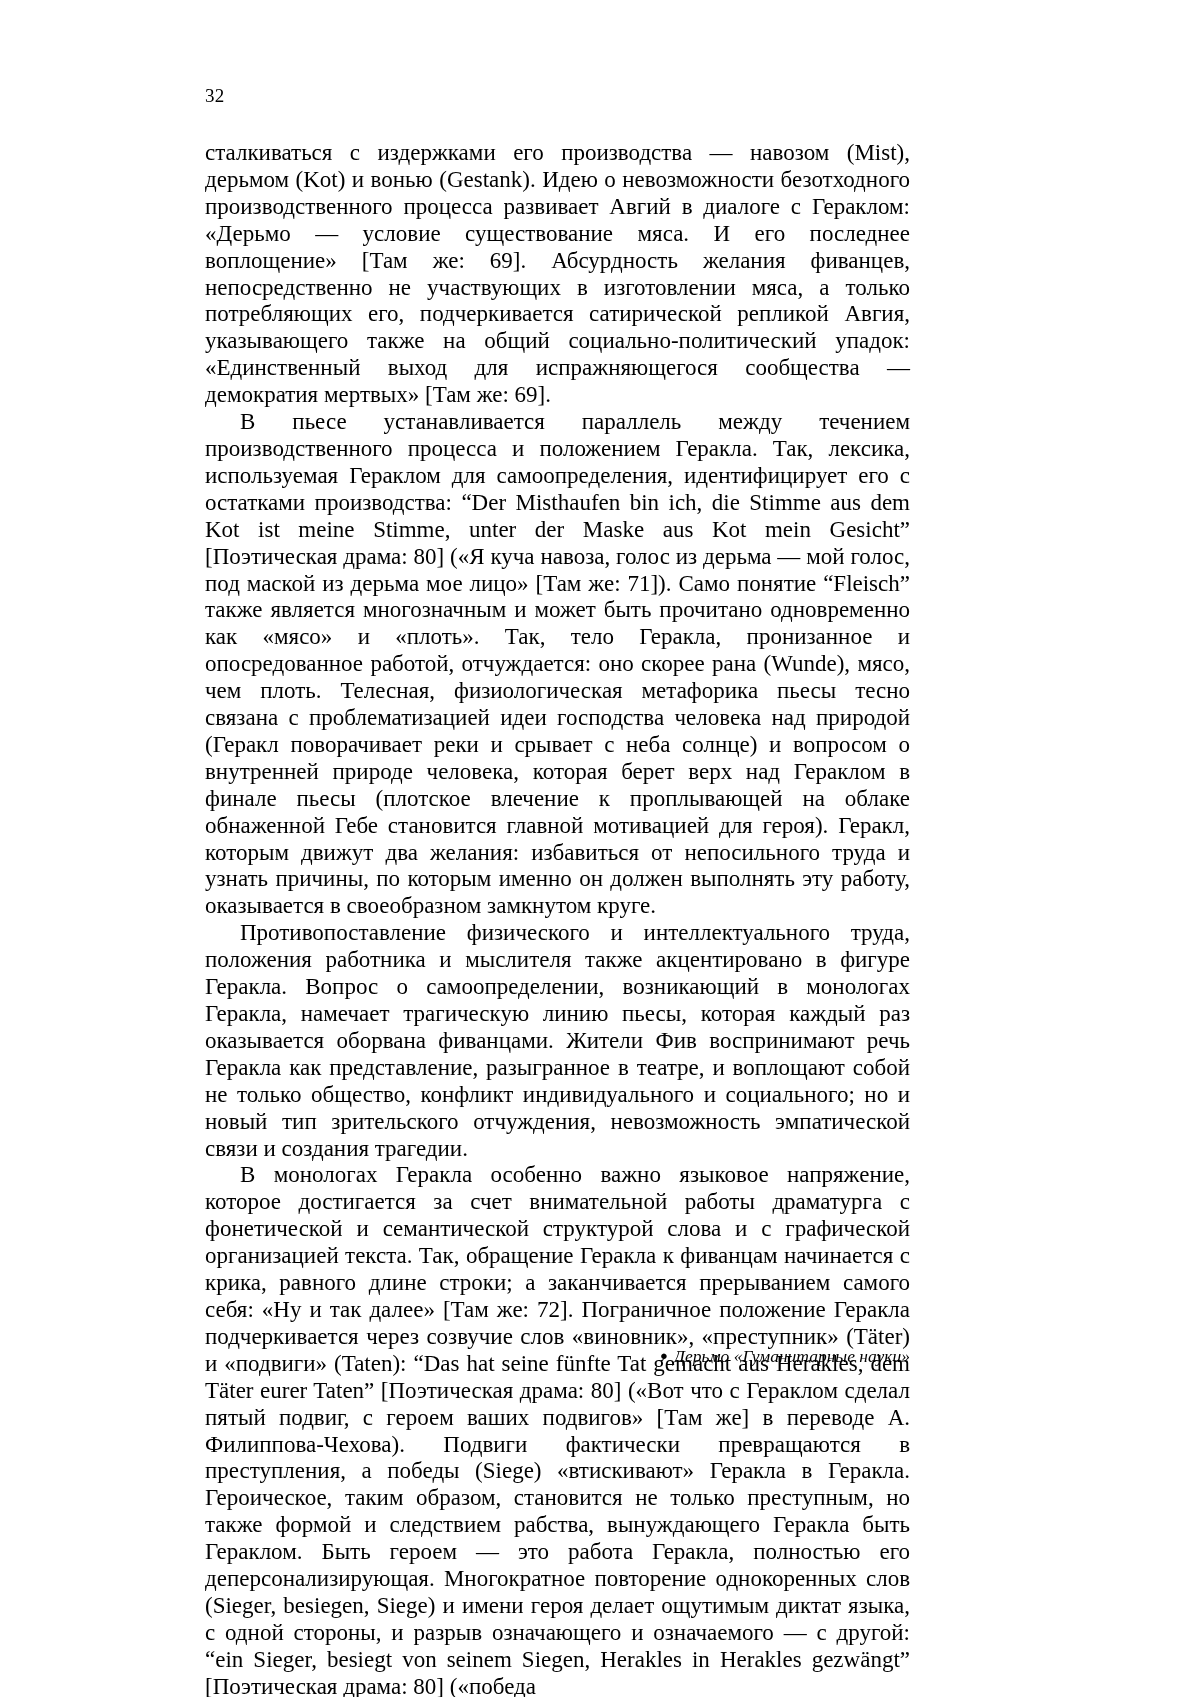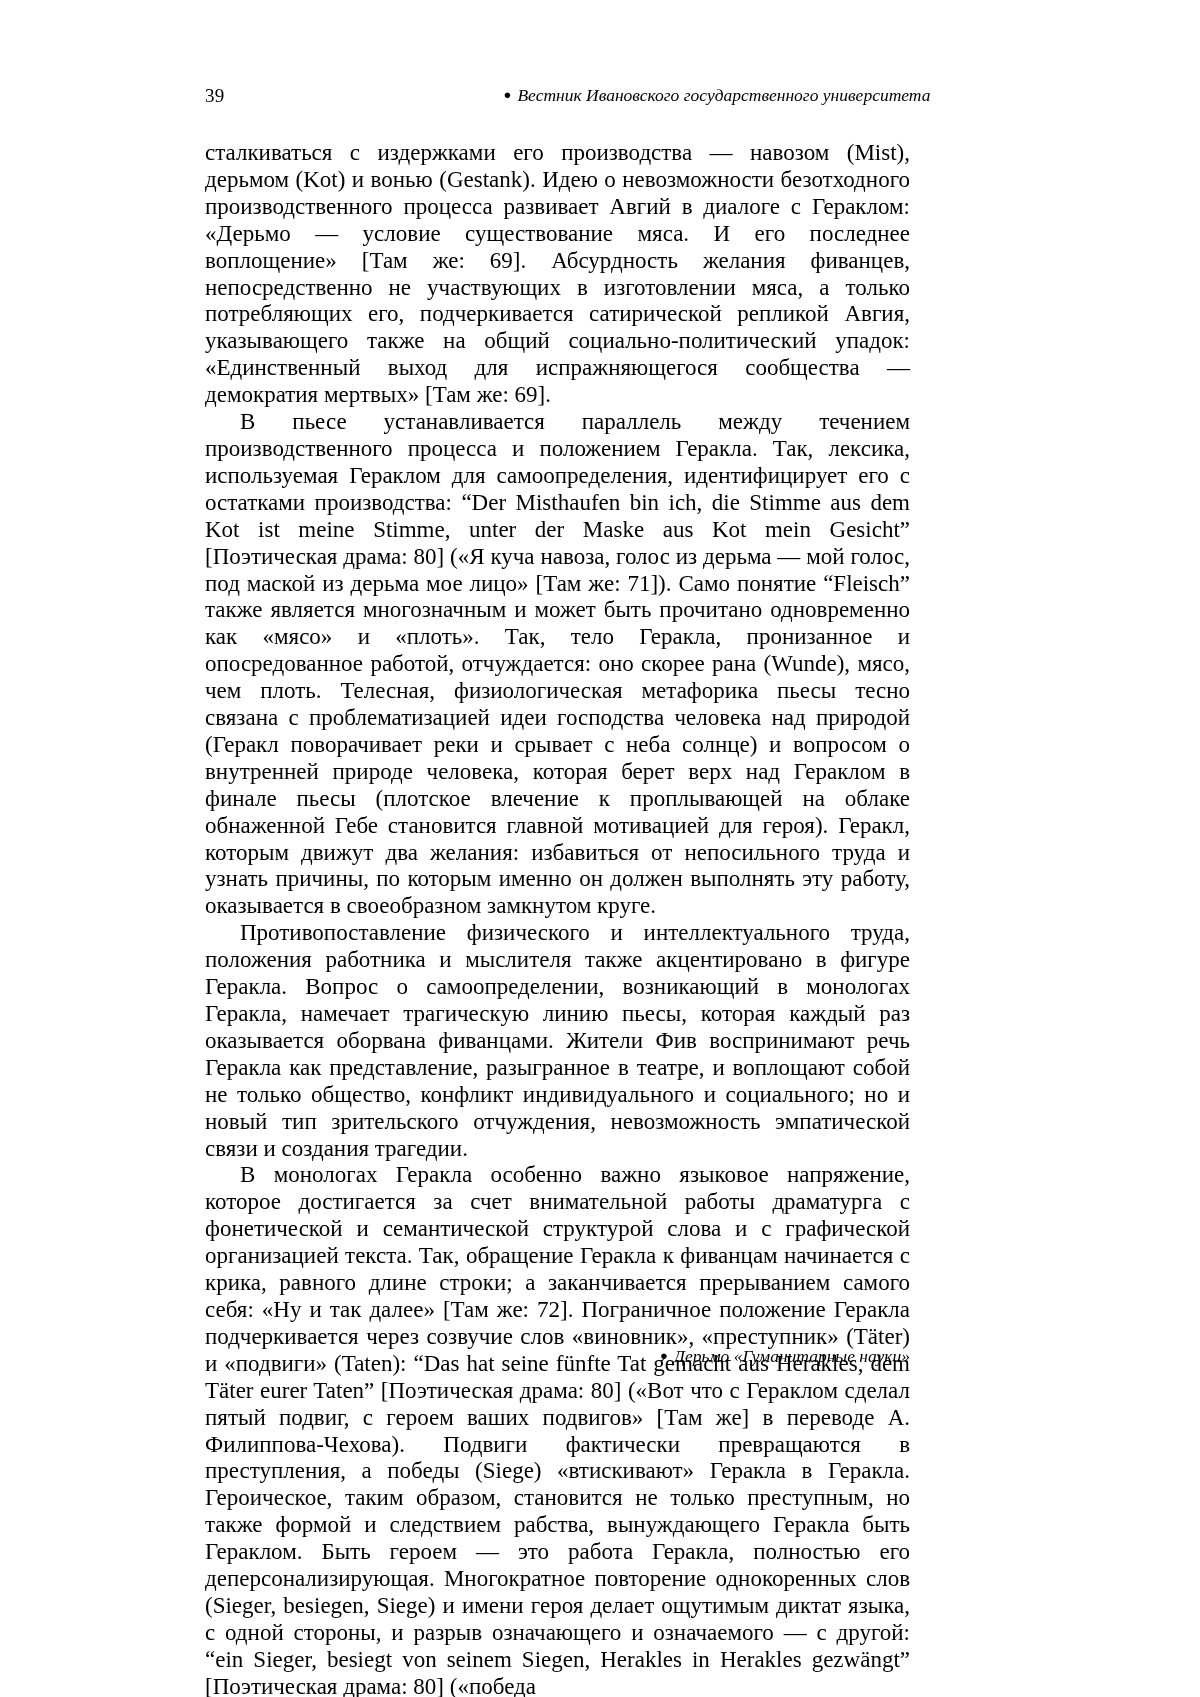--- a/index.html
+++ b/index.html
@@ -87,22 +87,21 @@
     vertical-align: 2px;
     margin-right: 6px;
   }
 </style>
 </head>
 <body>
 
 <div class="page">
 
   <div class="header">
-    <span class="header-page-number">39</span>
-    <span class="header-journal"><span class="header-bullet">●</span><span>Вестник Ивановского государственного университета</span></span>
+    <span class="header-page-number">32</span>
   </div>
 
   <div class="content">
     <p>сталкиваться с издержками его производства — навозом (Mist), дерьмом (Kot) и вонью (Gestank). Идею о невозможности безотходного производственного процесса развивает Авгий в диалоге с Гераклом: «Дерьмо — условие существование мяса. И его последнее воплощение» [Там же: 69]. Абсурдность желания фиванцев, непосредственно не участвующих в изготовлении мяса, а только потребляющих его, подчеркивается сатирической репликой Авгия, указывающего также на общий социально-политический упадок: «Единственный выход для испражняющегося сообщества — демократия мертвых» [Там же: 69].</p>
     <p class="indent">В пьесе устанавливается параллель между течением производственного процесса и положением Геракла. Так, лексика, используемая Гераклом для самоопределения, идентифицирует его с остатками производства: “Der Misthaufen bin ich, die Stimme aus dem Kot ist meine Stimme, unter der Maske aus Kot mein Gesicht” [Поэтическая драма: 80] («Я куча навоза, голос из дерьма — мой голос, под маской из дерьма мое лицо» [Там же: 71]). Само понятие “Fleisch” также является многозначным и может быть прочитано одновременно как «мясо» и «плоть». Так, тело Геракла, пронизанное и опосредованное работой, отчуждается: оно скорее рана (Wunde), мясо, чем плоть. Телесная, физиологическая метафорика пьесы тесно связана с проблематизацией идеи господства человека над природой (Геракл поворачивает реки и срывает с неба солнце) и вопросом о внутренней природе человека, которая берет верх над Гераклом в финале пьесы (плотское влечение к проплывающей на облаке обнаженной Гебе становится главной мотивацией для героя). Геракл, которым движут два желания: избавиться от непосильного труда и узнать причины, по которым именно он должен выполнять эту работу, оказывается в своеобразном замкнутом круге.</p>
     <p class="indent">Противопоставление физического и интеллектуального труда, положения работника и мыслителя также акцентировано в фигуре Геракла. Вопрос о самоопределении, возникающий в монологах Геракла, намечает трагическую линию пьесы, которая каждый раз оказывается оборвана фиванцами. Жители Фив воспринимают речь Геракла как представление, разыгранное в театре, и воплощают собой не только общество, конфликт индивидуального и социального; но и новый тип зрительского отчуждения, невозможность эмпатической связи и создания трагедии.</p>
     <p class="indent">В монологах Геракла особенно важно языковое напряжение, которое достигается за счет внимательной работы драматурга с фонетической и семантической структурой слова и с графической организацией текста. Так, обращение Геракла к фиванцам начинается с крика, равного длине строки; а заканчивается прерыванием самого себя: «Ну и так далее» [Там же: 72]. Пограничное положение Геракла подчеркивается через созвучие слов «виновник», «преступник» (Täter) и «подвиги» (Taten): “Das hat seine fünfte Tat gemacht aus Herakles, dem Täter eurer Taten” [Поэтическая драма: 80] («Вот что с Гераклом сделал пятый подвиг, с героем ваших подвигов» [Там же] в переводе А. Филиппова-Чехова). Подвиги фактически превращаются в преступления, а победы (Siege) «втискивают» Геракла в Геракла. Героическое, таким образом, становится не только преступным, но также формой и следствием рабства, вынуждающего Геракла быть Гераклом. Быть героем — это работа Геракла, полностью его деперсонализирующая. Многократное повторение однокоренных слов (Sieger, besiegen, Siege) и имени героя делает ощутимым диктат языка, с одной стороны, и разрыв означающего и означаемого — с другой: “ein Sieger, besiegt von seinem Siegen, Herakles in Herakles gezwängt” [Поэтическая драма: 80] («победа</p>
   </div>
 
   <div class="footer">

